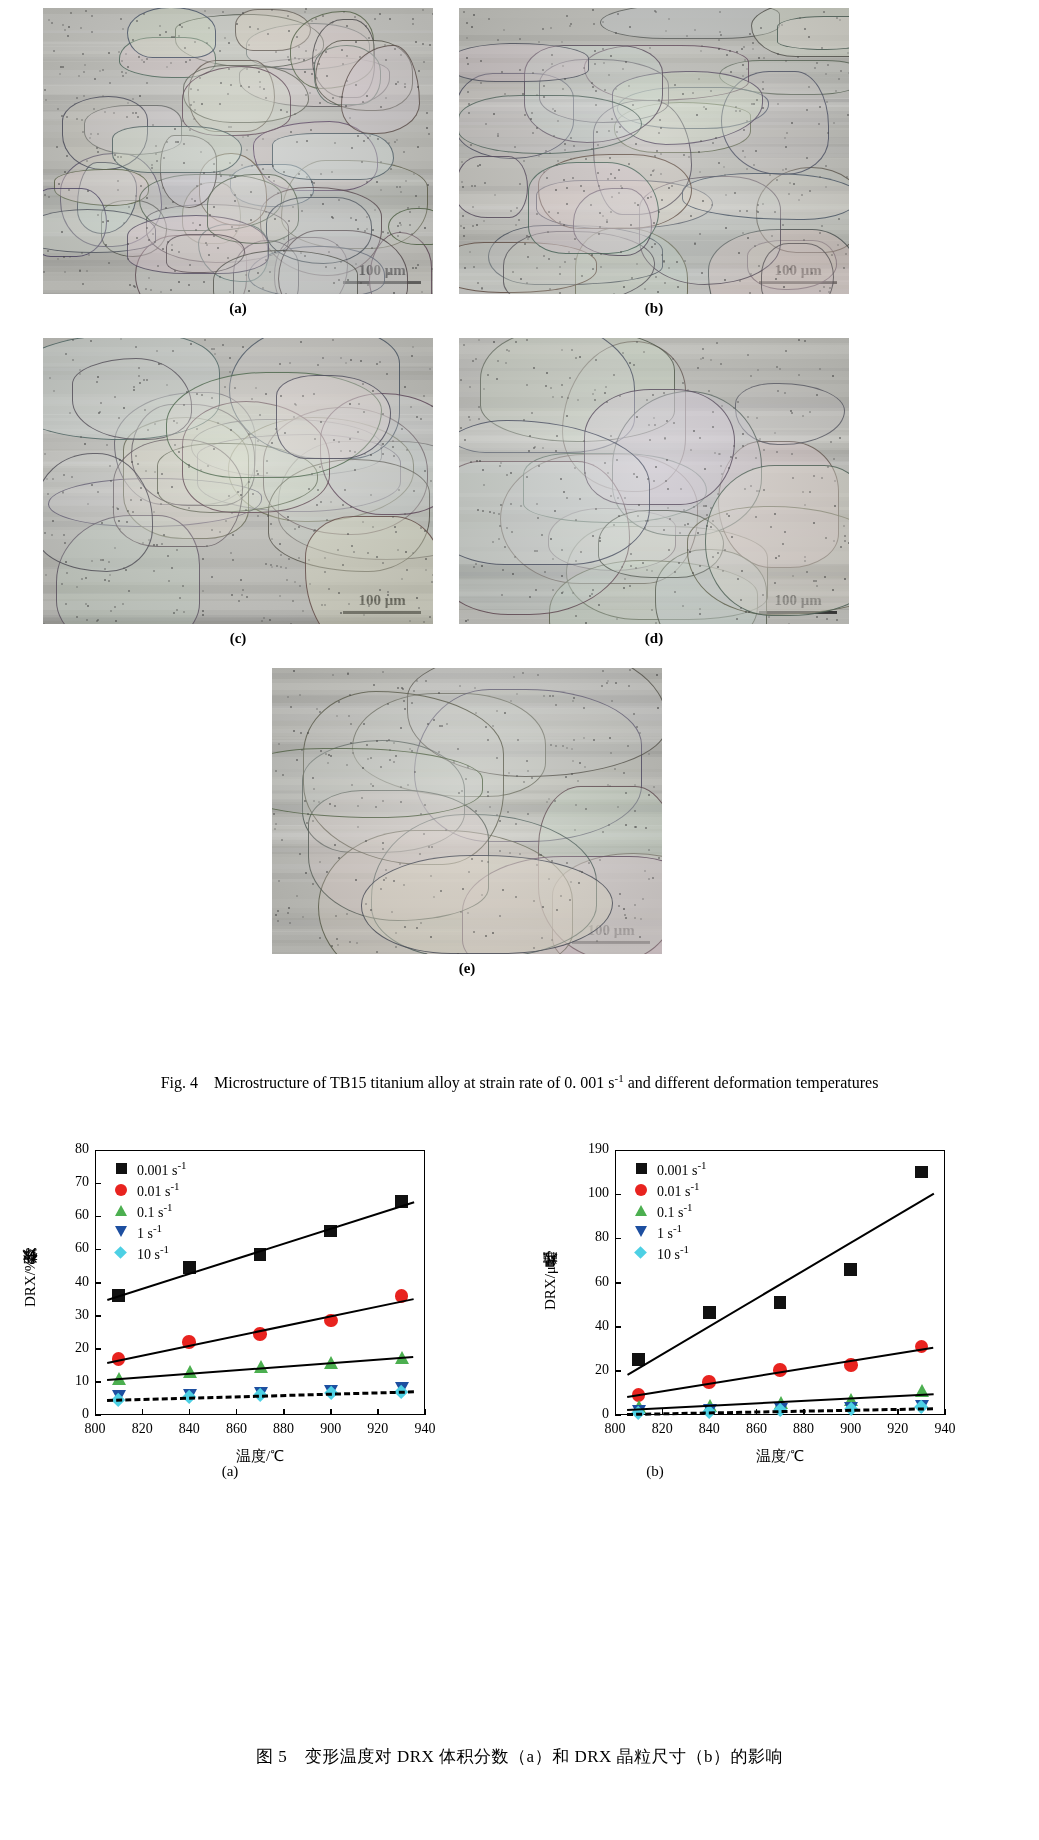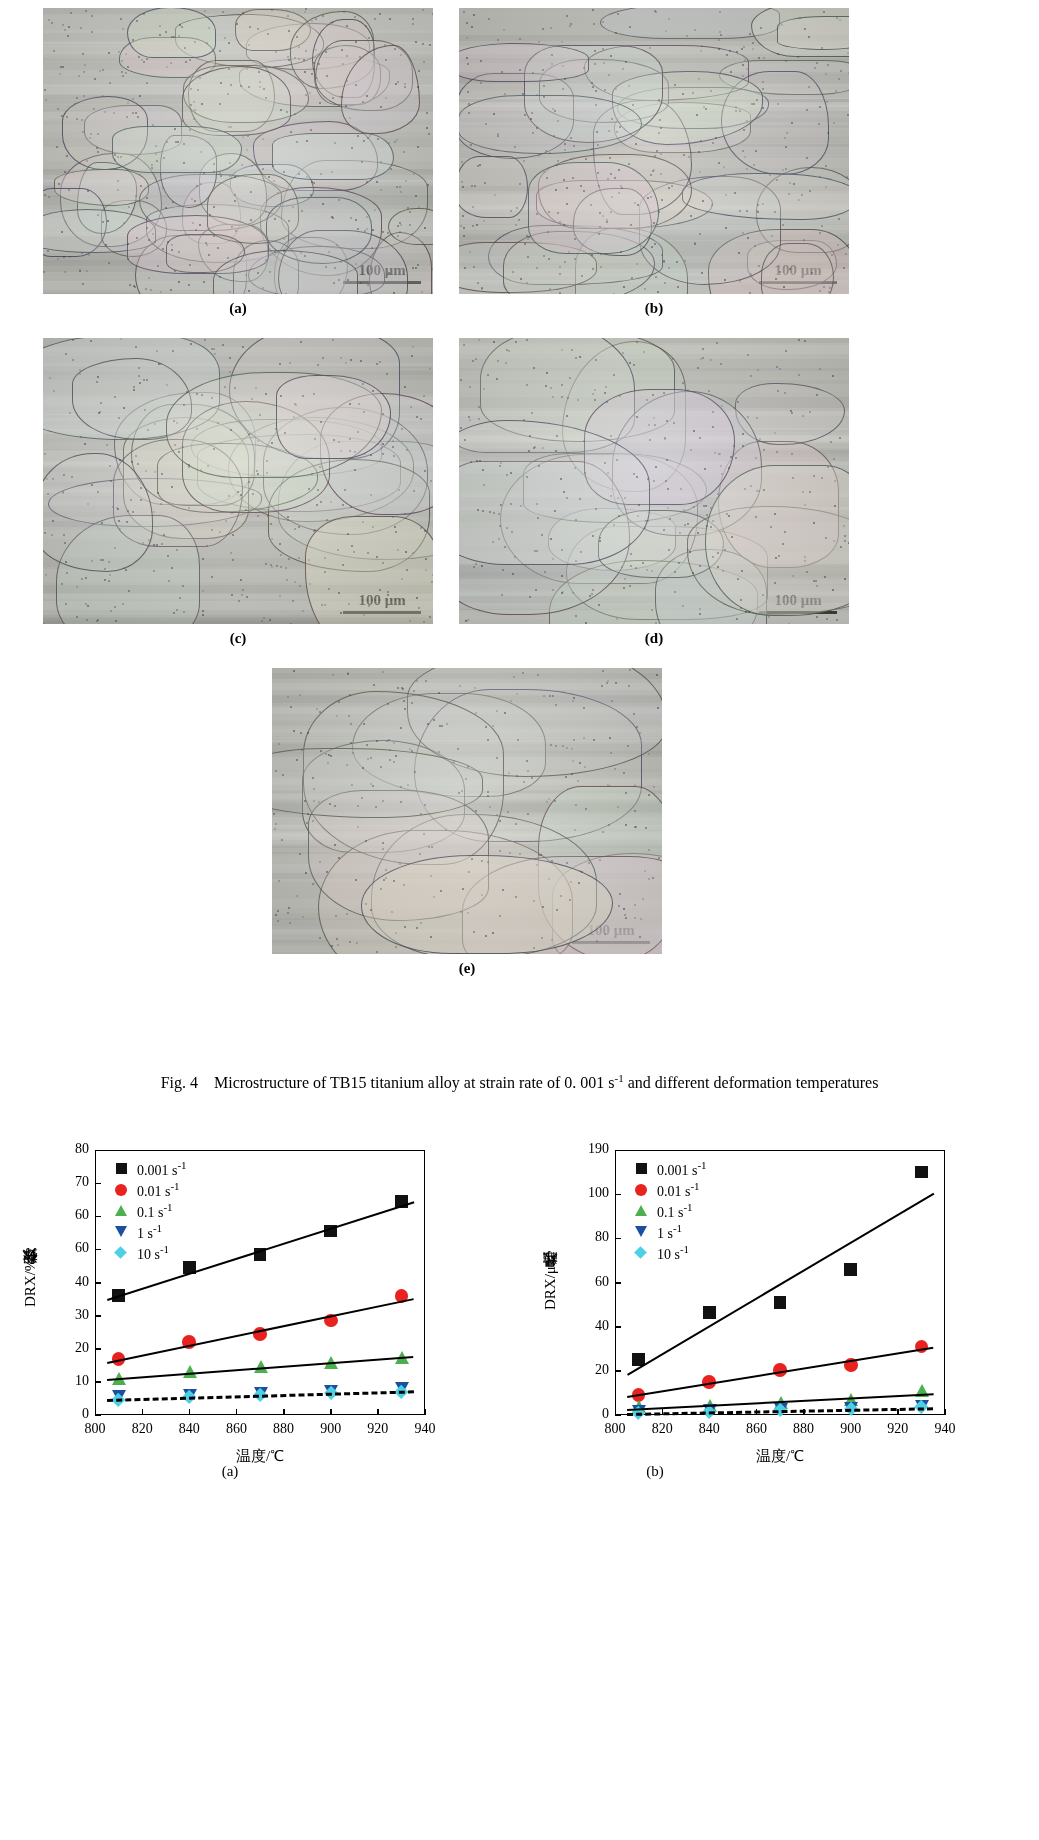--- a/index.html
+++ b/index.html
@@ -2423,14 +2423,15 @@
       <div class="pt" style="position: absolute; width: 10.373px; height: 10.373px; background: rgb(77, 208, 228); transform: rotate(45deg); left: 396.242px; top: 272.084px;"></div>
       <div class="fitline" style="left: 106.786px; top: 243.833px; width: 356.066px; transform: rotate(-30.6166deg);"></div>
       <div class="fitline" style="left: 106.786px; top: 266.358px; width: 310.366px; transform: rotate(-9.13659deg);"></div>
       <div class="fitline" style="left: 106.786px; top: 278.761px; width: 306.835px; transform: rotate(-2.94972deg);"></div>
       <div class="fitdash" style="left: 106.786px; top: 282.681px; width: 306.482px; transform: rotate(-1.07345deg);"></div>
     </div>
 
   <div class="sub-lab" style="left:200px;top:1463px;width:60px;">(a)</div>
   <div class="sub-lab" style="left:625px;top:1463px;width:60px;">(b)</div>
 
+  <div class="cap cap-cn" style="top:1745px;">图 5　变形温度对 DRX 体积分数（a）和 DRX 晶粒尺寸（b）的影响</div>
 
 </div>
 
 </body></html>

